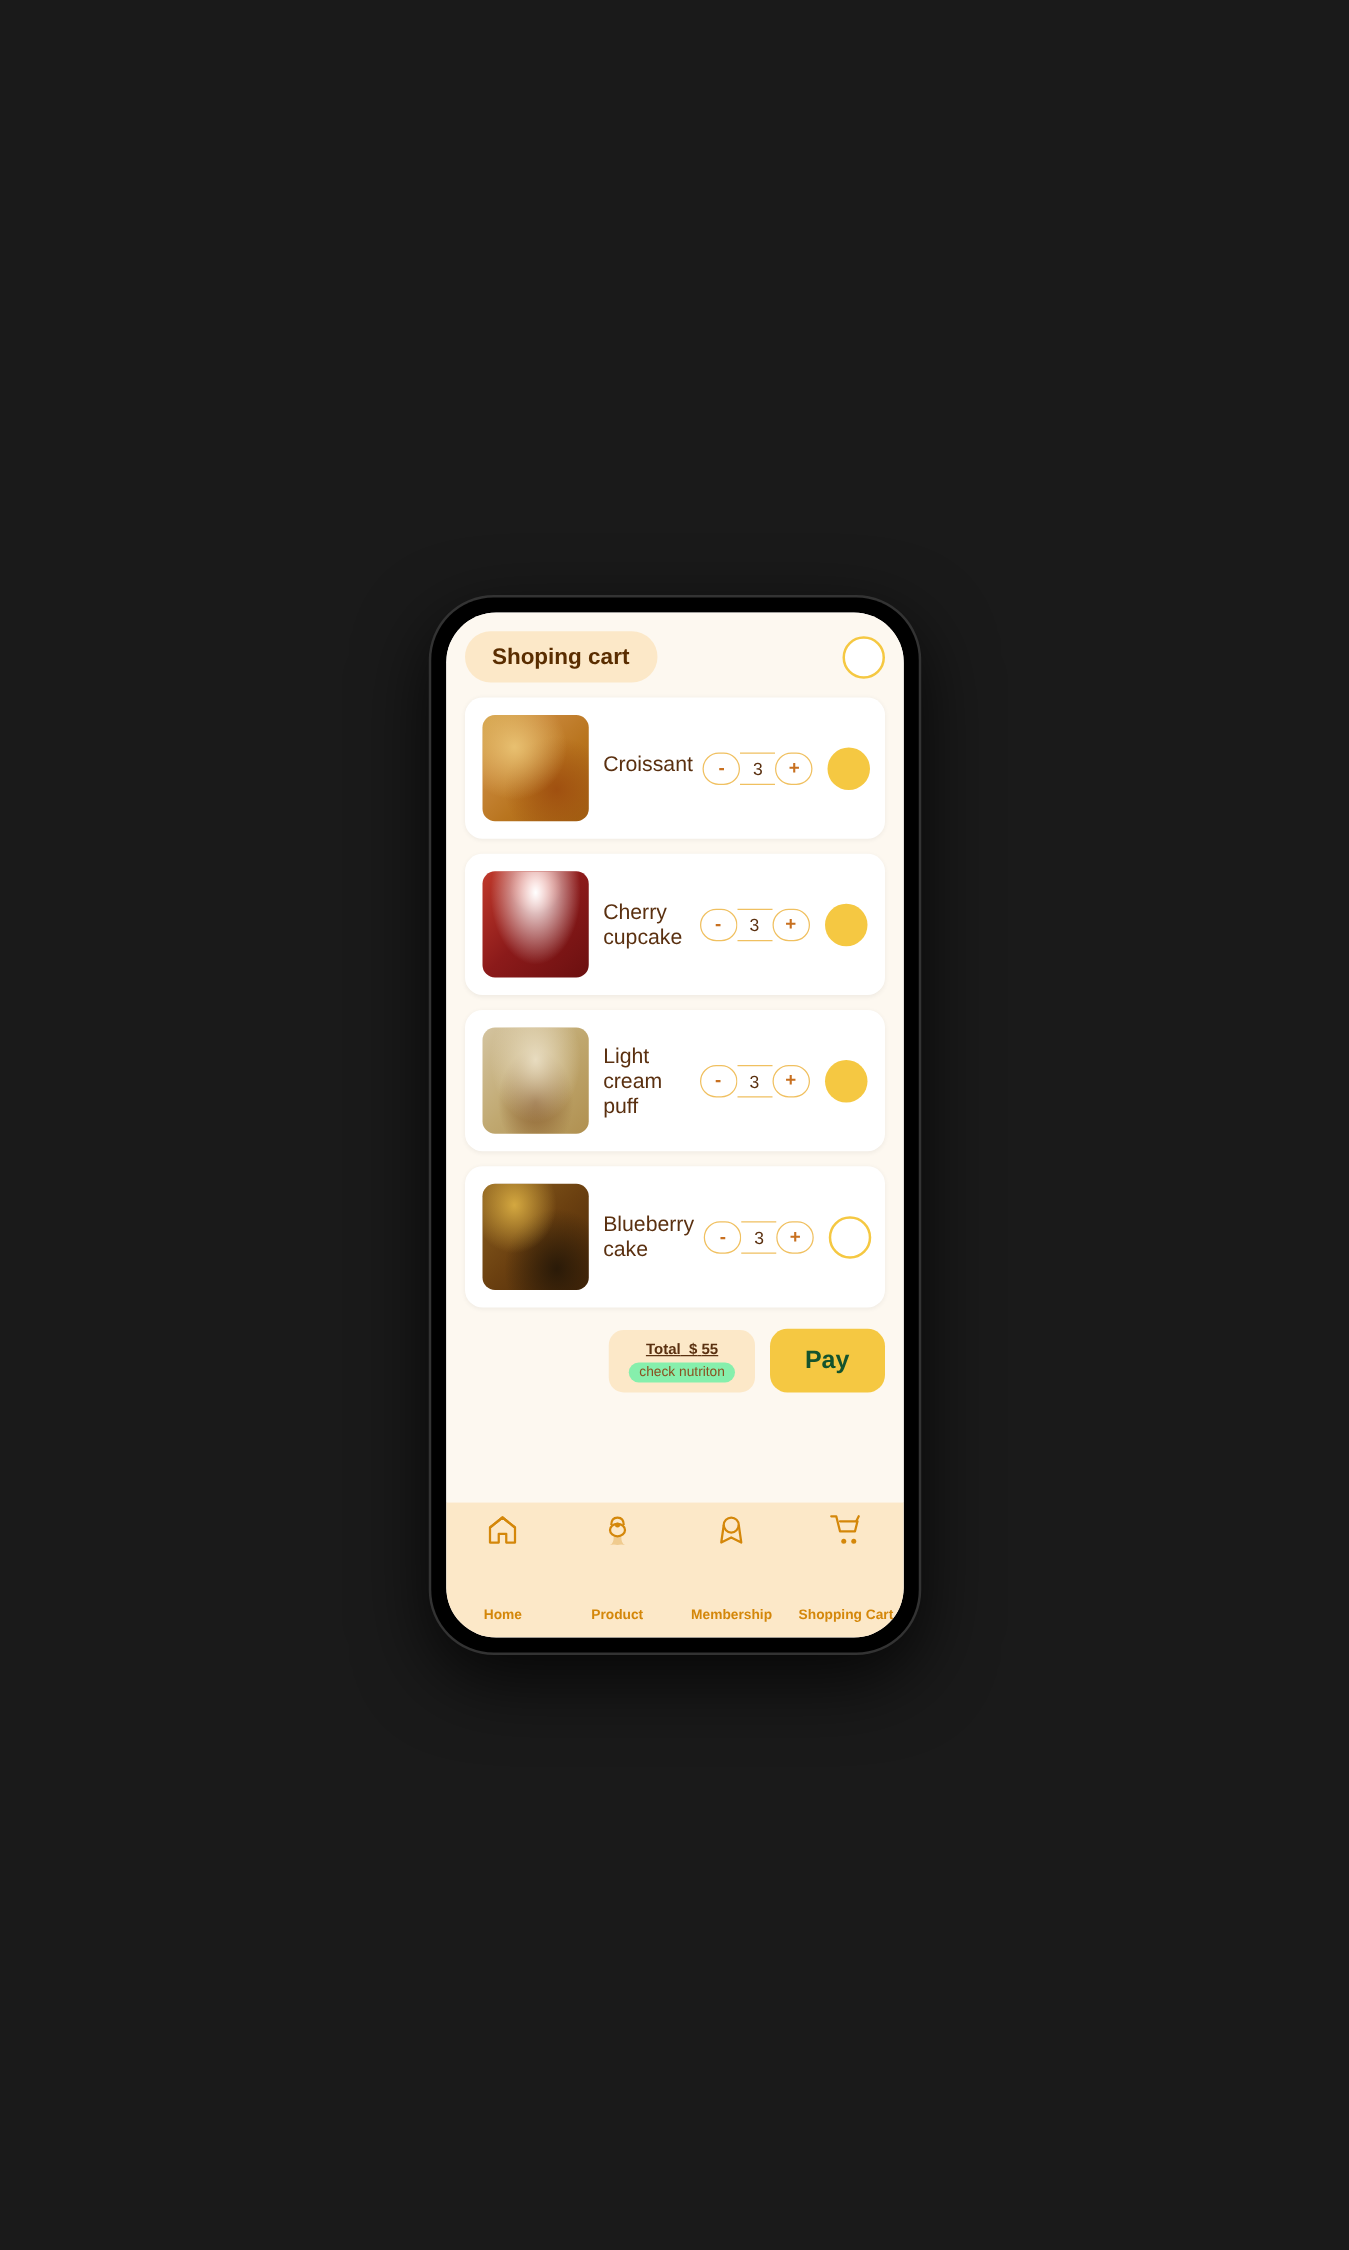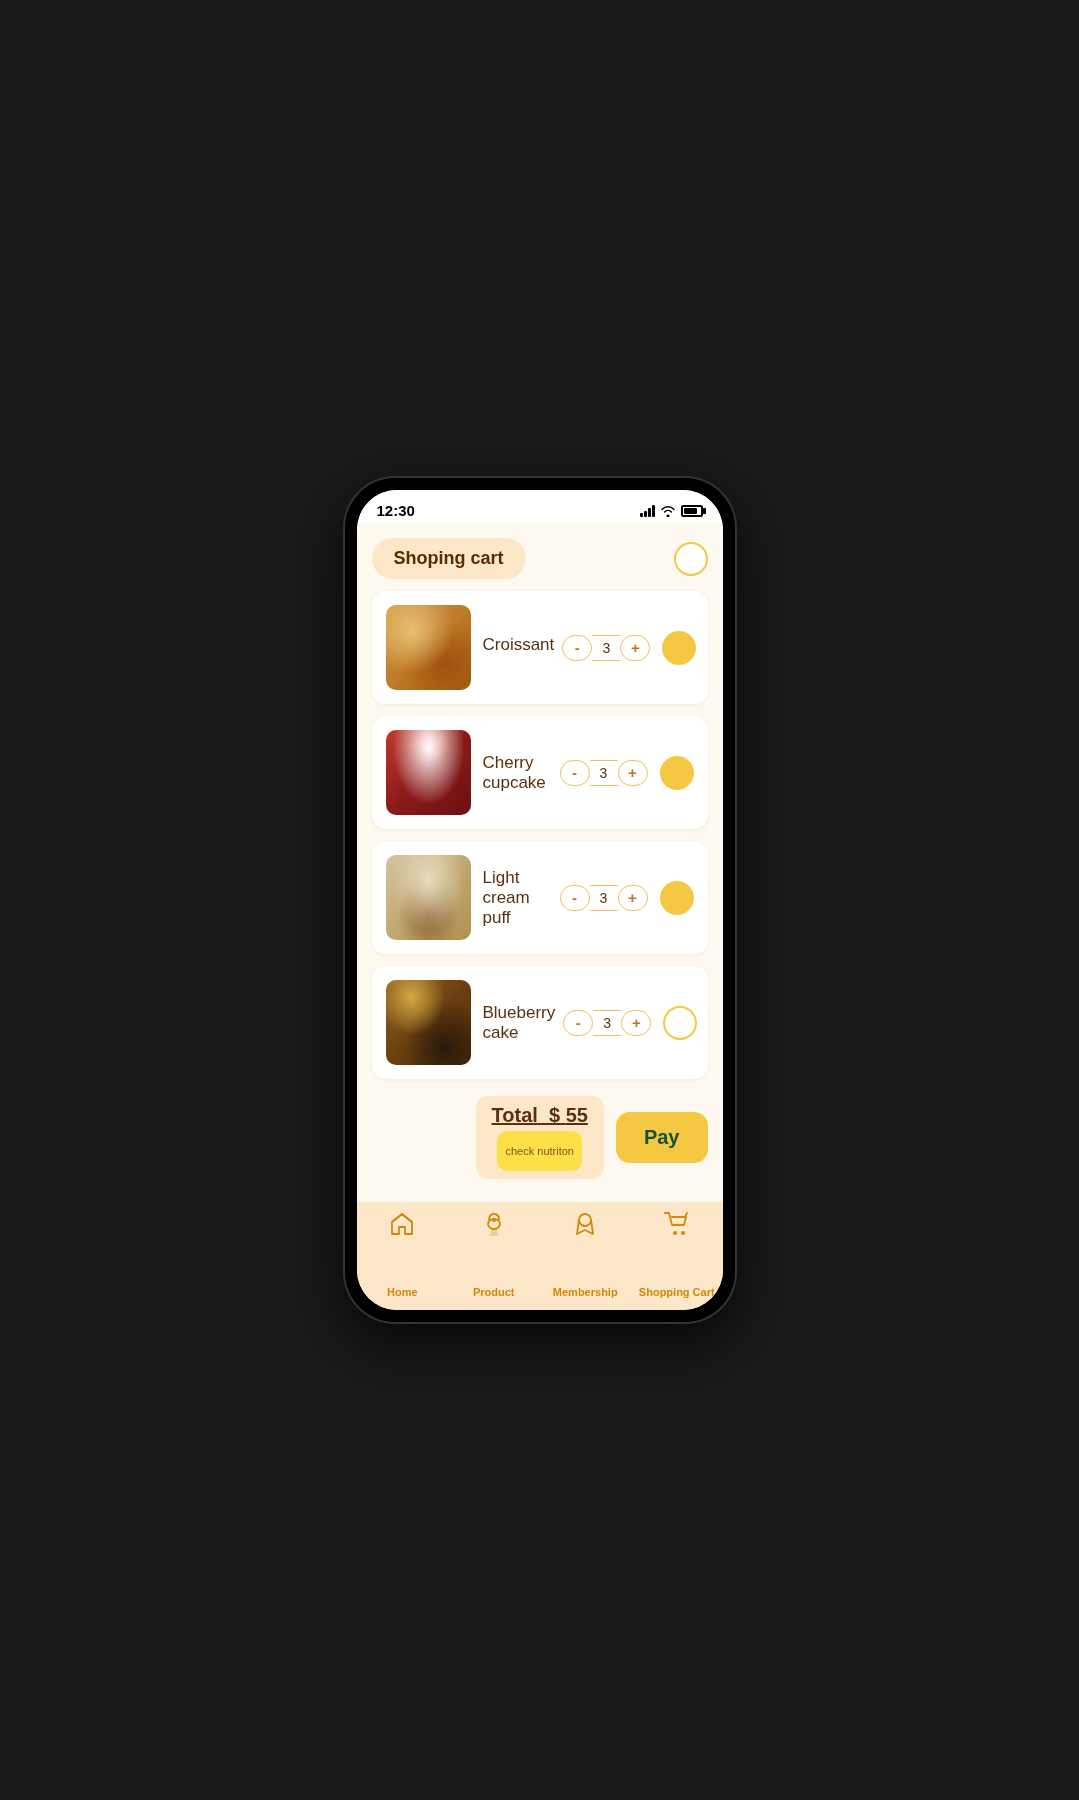--- a/index.html
+++ b/index.html
@@ -304,31 +304,31 @@
     .total-info {
       display: flex;
       flex-direction: column;
       align-items: center;
       background: #fce8c8;
       border-radius: 12px;
       padding: 8px 16px;
       gap: 4px;
     }
     .total-amount {
-      font-size: 20px;
+      font-size: 12px;
       font-weight: 600;
       color: #5a3010;
       text-decoration: underline;
     }
     .check-nutrition {
       font-size: 11px;
       color: #8b5020;
-      background: #fde047;
+      background: #86efac;
       border-radius: 10px;
-      padding: 14px 8px;
+      padding: 2px 8px;
     }
     .pay-btn {
       background: #f5c842;
       border: none;
       border-radius: 14px;
       padding: 14px 28px;
       font-size: 20px;
       font-weight: 700;
       color: #14532d;
       cursor: pointer;
@@ -365,39 +365,20 @@
     }
     
     svg { display: block; }
   </style>
 </head>
 <body>
 
 <div class="phone-frame">
   <div class="phone-screen">
 
-    <div class="status-bar">
-      <span class="status-time">12:30</span>
-      <div class="status-icons">
-        <div class="signal-bars">
-          <span></span>
-            <span></span>
-            <span></span>
-            <span></span>
-        </div>
-        <svg width="16" height="12" viewBox="0 0 16 12">
-          <path d="M8 9.5a1.5 1.5 0 1 1 0 3 1.5 1.5 0 0 1 0-3z" fill="#000"></path>
-          <path d="M4.5 7A5 5 0 0 1 11.5 7" stroke="#000" stroke-width="1.5" fill="none" stroke-linecap="round"></path>
-          <path d="M2 4.5A8 8 0 0 1 14 4.5" stroke="#000" stroke-width="1.5" fill="none" stroke-linecap="round"></path>
-        </svg>
-        <div class="battery-icon">
-          <div class="battery-fill"></div>
-        </div>
-      </div>
-    </div>
 
 
     <div class="main-content">
 
       <div class="cart-header">
         <div class="cart-label">Shoping cart</div>
         <div class="cart-checkbox item-select-unchecked"></div>
       </div>
 
       <div class="cart-item">

